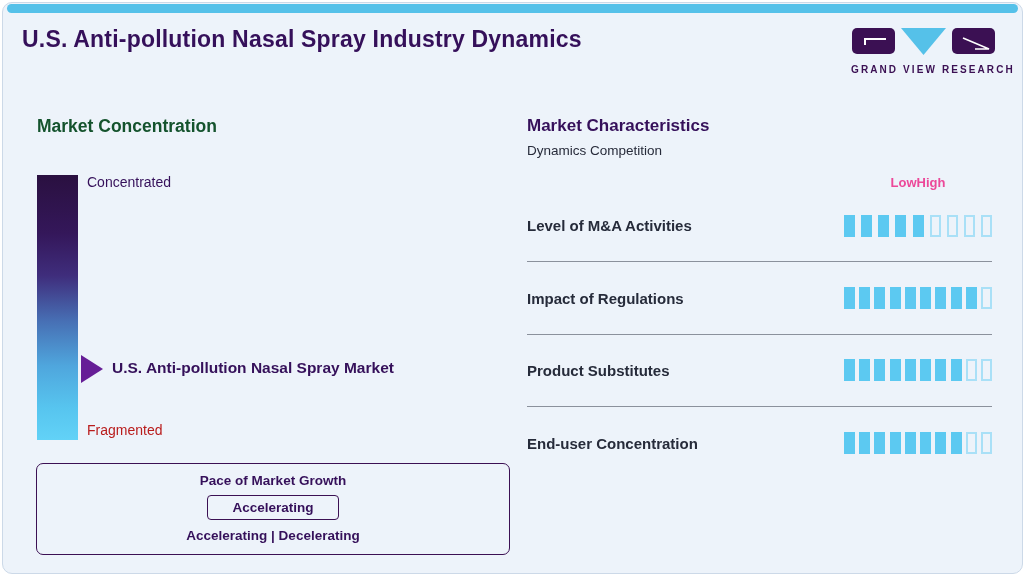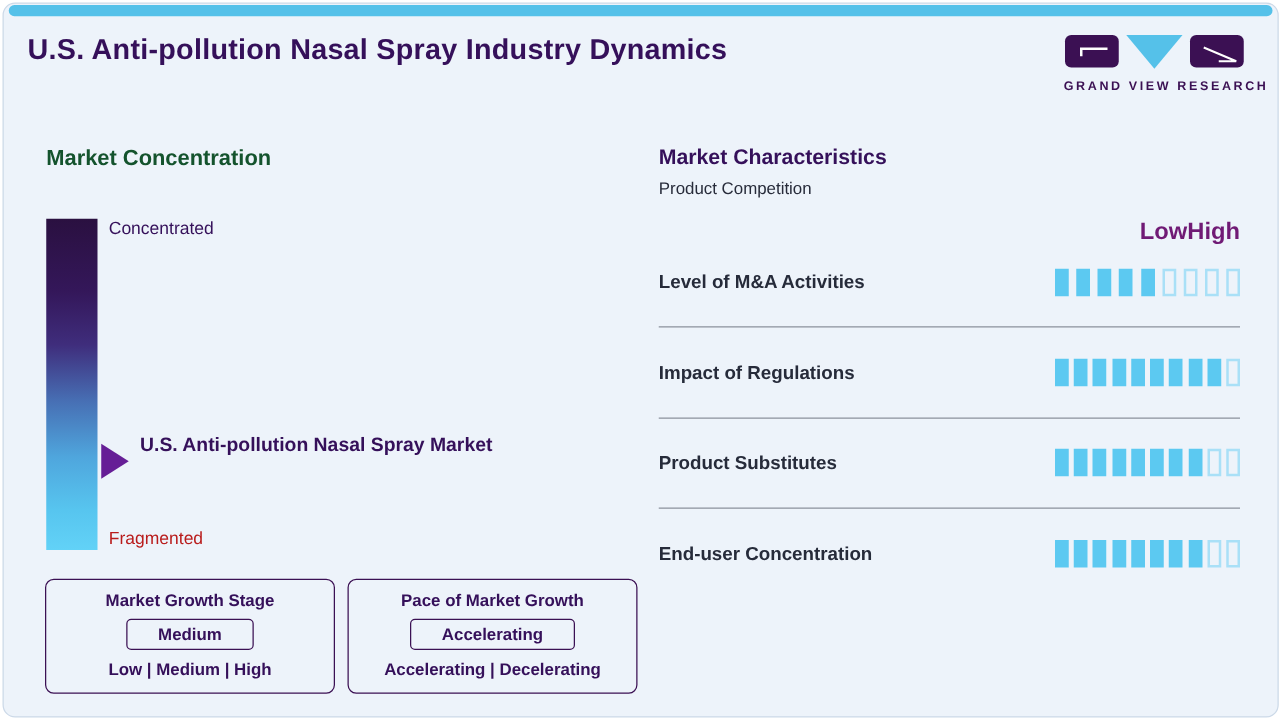--- a/index.html
+++ b/index.html
@@ -22,39 +22,39 @@
   .grad-bar { position:absolute; left:37px; top:175px; width:41px; height:265px;
               background:linear-gradient(180deg,#2a1040 0%,#34175a 22%,#3f2d7c 38%,
                          #476fb4 55%,#4fa6dd 72%,#57c5ef 88%,#62d2f7 100%); }
   .lab-concentrated { position:absolute; left:87px; top:174px; font-size:14px;
                       color:#35105a; }
   .lab-fragmented  { position:absolute; left:87px; top:422px; font-size:14px;
                       color:#b91c1c; }
   .marker-arrow { position:absolute; left:81px; top:355px; width:0; height:0;
                   border-top:14px solid transparent; border-bottom:14px solid transparent;
                   border-left:22px solid #661e96; }
-  .marker-label { position:absolute; left:112px; top:348px; font-size:15.5px;
+  .marker-label { position:absolute; left:112px; top:359px; font-size:15.5px;
                   font-weight:bold; color:#35105a; }
   
   .growth-boxes { position:absolute; left:36px; top:463px; width:474px;
                   display:flex; gap:10px; }
   .gbox { flex:1; border:1.5px solid #3b1053; border-radius:7px;
           padding:9px 6px 11px; text-align:center; color:#35105a; }
   .gbox-title { font-size:13.5px; font-weight:bold; }
   .gbox-value { display:inline-block; border:1.5px solid #3b1053; border-radius:4px;
                 padding:4px 24px; margin:7px 0 8px; font-size:13.5px; font-weight:bold; }
   .gbox-options { font-size:13.5px; font-weight:bold; }
   
   .mch-heading { position:absolute; left:527px; top:116px; font-size:17px;
                  font-weight:bold; color:#35105a; }
   .mch-sub { position:absolute; left:527px; top:143px; font-size:13.5px;
              font-weight:500; color:#272b3a; }
   .scale-row { position:absolute; left:844px; top:175px; width:148px;
-               display:flex; justify-content:flex-end; font-size:19px;
-               font-weight:600; color:#701a75; }
+               display:flex; justify-content:center; font-size:13px;
+               font-weight:600; color:#ec4899; }
   .char-rows { position:absolute; left:527px; top:190px; width:465px; }
   .char-row { height:72.4px; display:flex; align-items:center;
               justify-content:space-between; border-bottom:1.5px solid #8b919c; }
   .char-row:last-child { border-bottom:none; }
   .char-label { font-size:15px; font-weight:600; color:#262b3a; }
   .rating-bar { width:148px; display:flex; justify-content:space-between; }
   .seg { width:11px; height:22px; }
   .seg.fill  { background:#5cc9f1; }
   .seg.empty { background:transparent; border:2px solid #a9e0f7; }
 </style>
@@ -78,35 +78,30 @@
 </div>
 
 <div class="mc-heading">Market Concentration</div>
 <div class="grad-bar"></div>
 <div class="lab-concentrated">Concentrated</div>
 <div class="lab-fragmented">Fragmented</div>
 <div class="marker-arrow"></div>
 <div class="marker-label">U.S. Anti-pollution Nasal Spray Market</div>
 
 <div class="growth-boxes">
-  <div class="gbox">
-    <div class="gbox-title">Market Growth Stage</div>
-    <div><span class="gbox-value">Medium</span></div>
-    <div class="gbox-options">Low | Medium | High</div>
-  </div>
 
   <div class="gbox">
     <div class="gbox-title">Pace of Market Growth</div>
     <div><span class="gbox-value">Accelerating</span></div>
     <div class="gbox-options">Accelerating | Decelerating</div>
   </div>
 </div>
 
 <div class="mch-heading">Market Characteristics</div>
-<div class="mch-sub">Product Competition</div>
+<div class="mch-sub">Dynamics Competition</div>
 <div class="scale-row">
   <span>Low</span>
   <span>High</span>
 </div>
 <div class="char-rows">
 
   <div class="char-row">
     <span class="char-label">Level of M&amp;A Activities</span>
     <div class="rating-bar">
         <div class="seg fill"></div>

